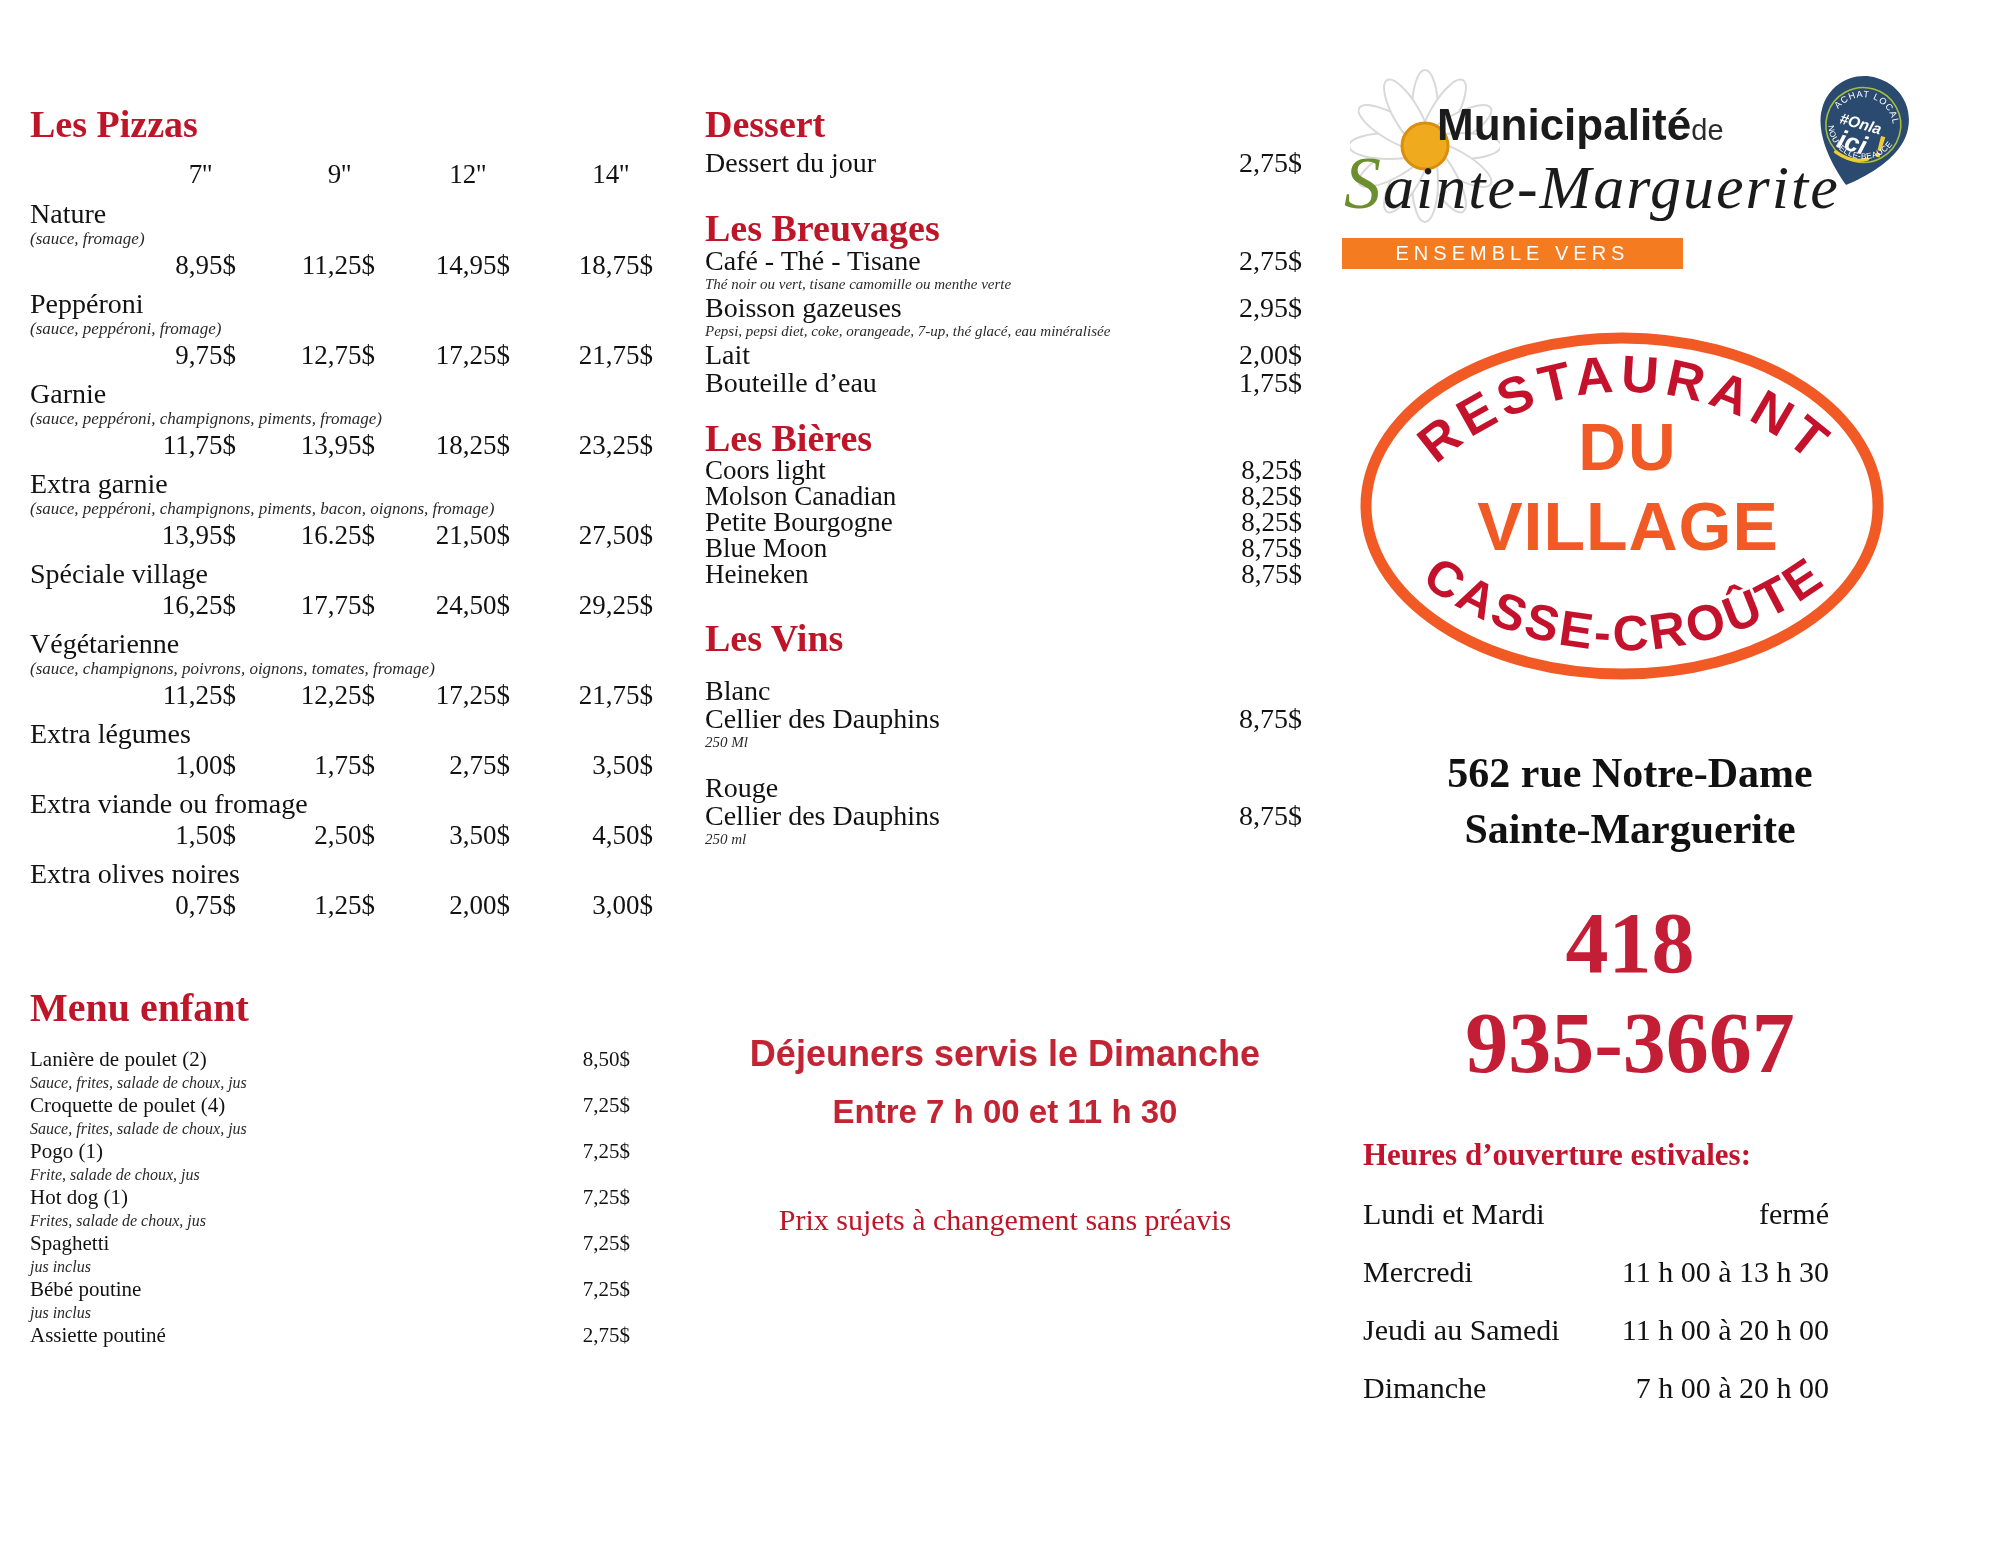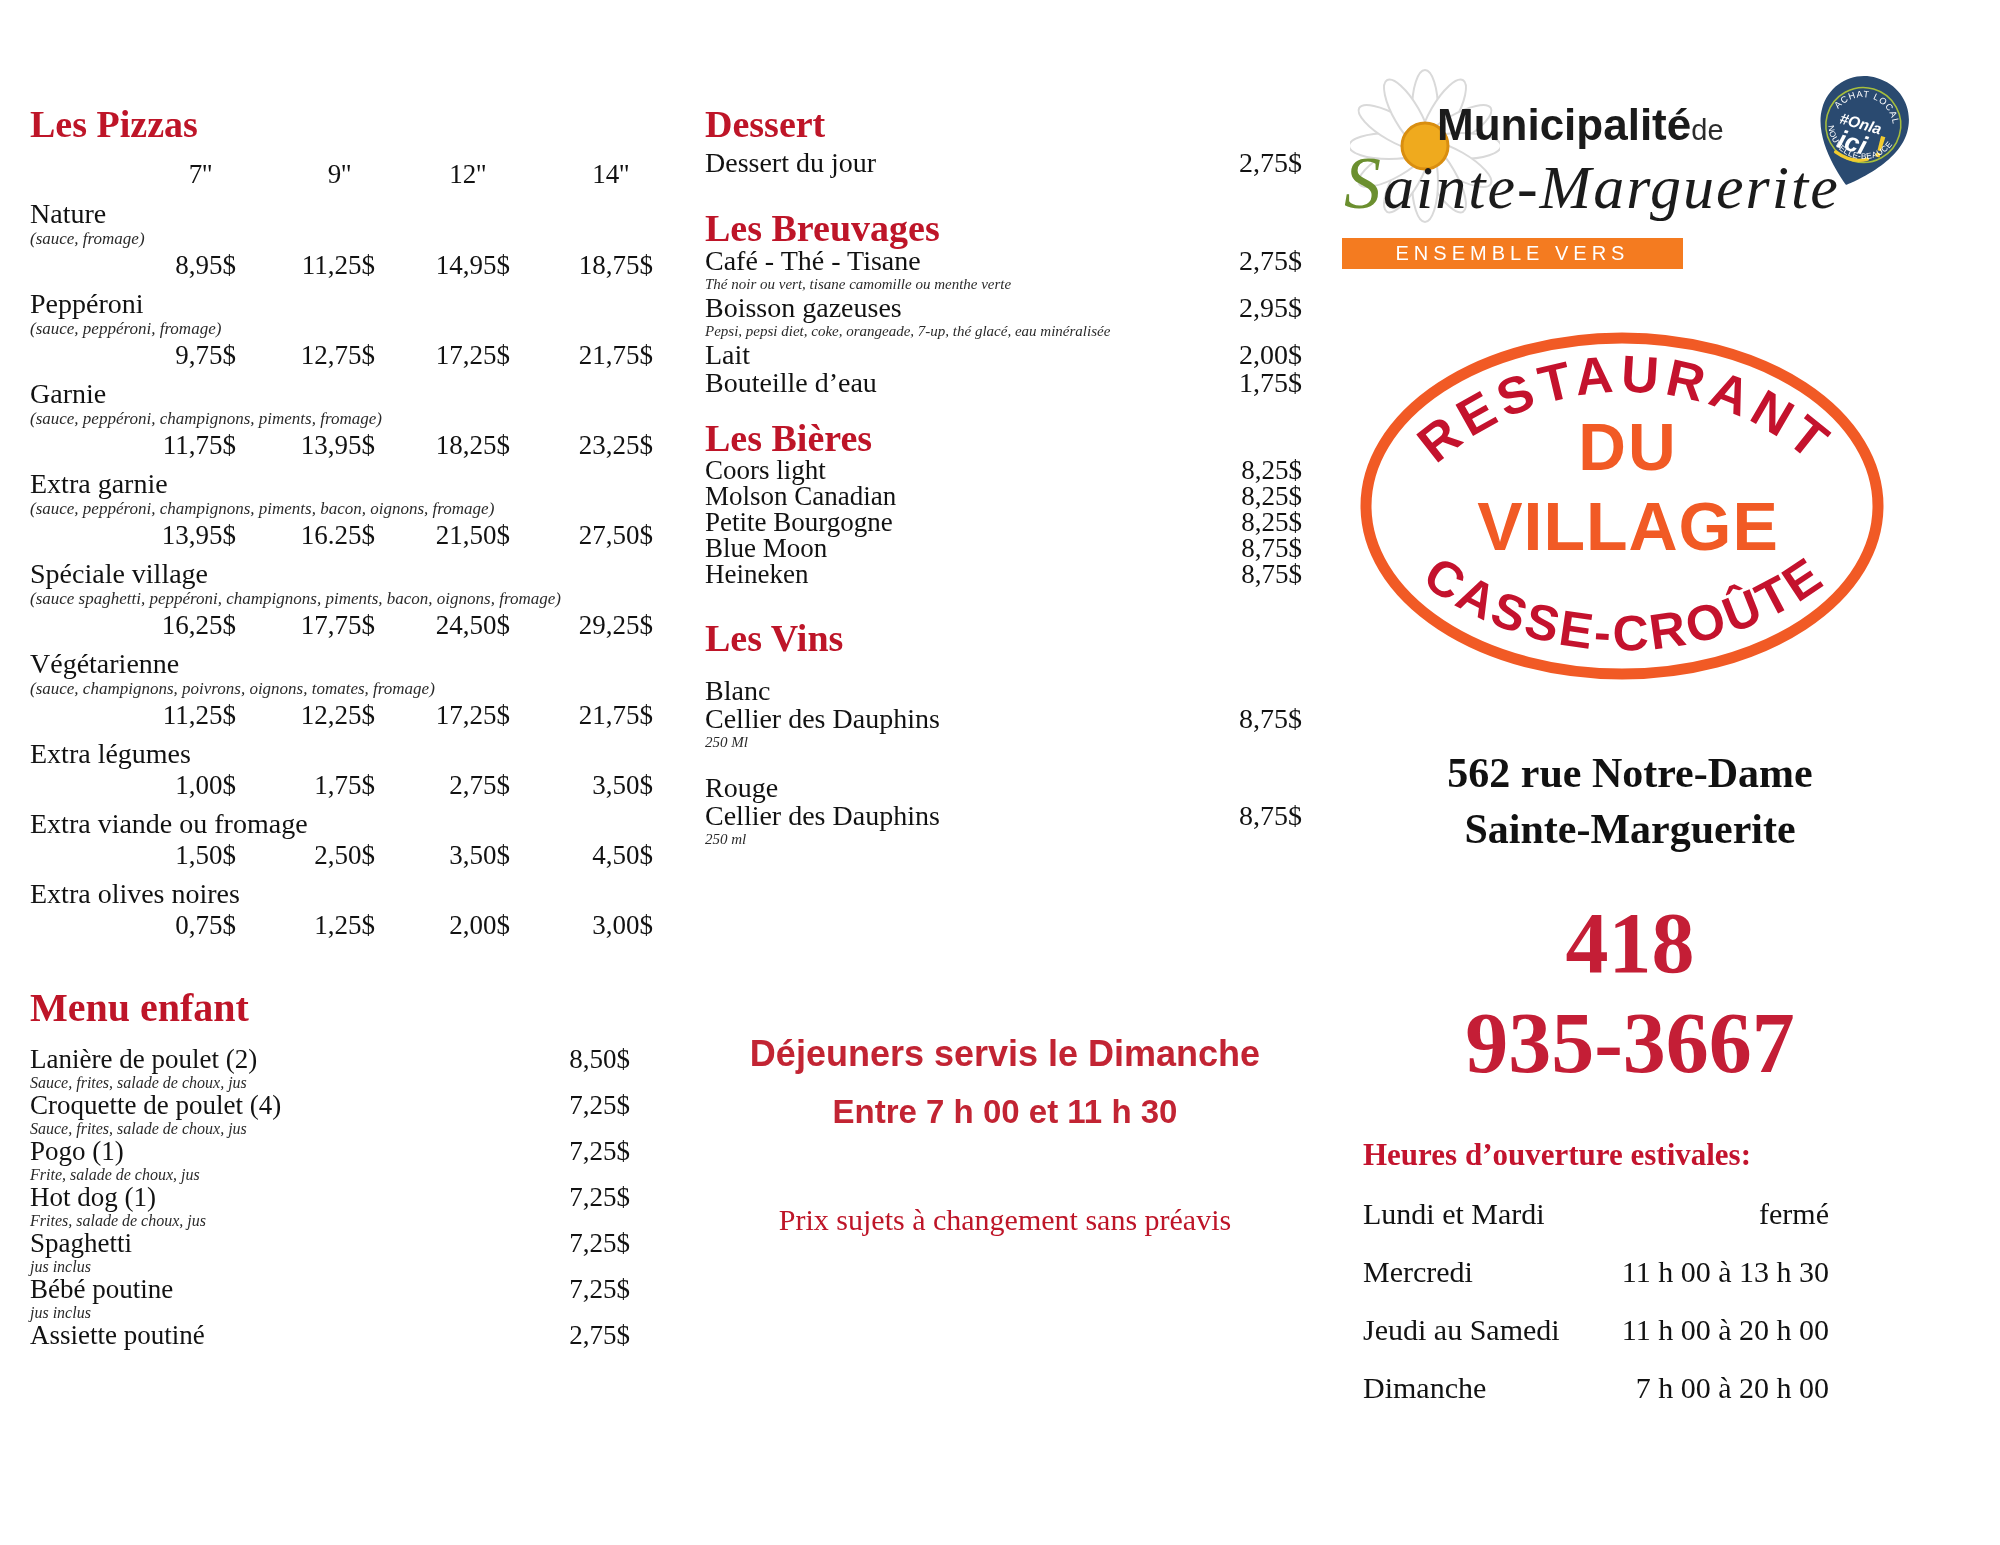--- a/index.html
+++ b/index.html
@@ -19,21 +19,21 @@
   .pz-sizes { font-size:27px; line-height:30px; margin-top:16px; margin-bottom:10px; }
   .pz-sizes span { padding-right:24px; }
   .pz-item { margin-bottom:8px; }
   .item-name { font-size:28px; line-height:30px; }
   .item-desc { font-size:17px; line-height:20px; font-style:italic; color:#2a2a2a; }
   .pz-prices { font-size:27px; line-height:32px; }
   
   .menu-enfant { position:absolute; left:30px; top:988px; width:600px; }
   .me-title { font-size:40px; line-height:40px; margin-bottom:18px; }
   .me-row { display:flex; justify-content:space-between; align-items:baseline;
-            font-size:27px; line-height:27px; }
+            font-size:21px; line-height:27px; }
   .me-desc { font-size:16px; line-height:19px; font-style:italic; color:#2a2a2a; }
   
   .col-mid { position:absolute; left:705px; top:105px; width:597px; }
   .mid-row { display:flex; justify-content:space-between; align-items:flex-start;
              font-size:28px; line-height:28px; }
   .mid-desc { font-size:15px; line-height:19px; font-style:italic; color:#2a2a2a; }
   .beer-row { display:flex; justify-content:space-between; align-items:baseline;
               font-size:27px; line-height:26px; }
   .wine-cat { font-size:28px; line-height:28px; }
   .mt6{margin-top:6px} .mt20{margin-top:20px} .mt22{margin-top:22px} .mt32{margin-top:32px}
@@ -122,21 +122,20 @@
     <div class="pz-grid pz-prices">
       <span>13,95$</span>
       <span>16.25$</span>
       <span>21,50$</span>
       <span>27,50$</span>
     </div>
   </div>
 
   <div class="pz-item">
     <div class="item-name">Spéciale village</div>
-    <div class="item-desc">(sauce spaghetti, peppéroni, champignons, piments, bacon, oignons, fromage)</div>
     <div class="pz-grid pz-prices">
       <span>16,25$</span>
       <span>17,75$</span>
       <span>24,50$</span>
       <span>29,25$</span>
     </div>
   </div>
 
   <div class="pz-item">
     <div class="item-name">Végétarienne</div>

